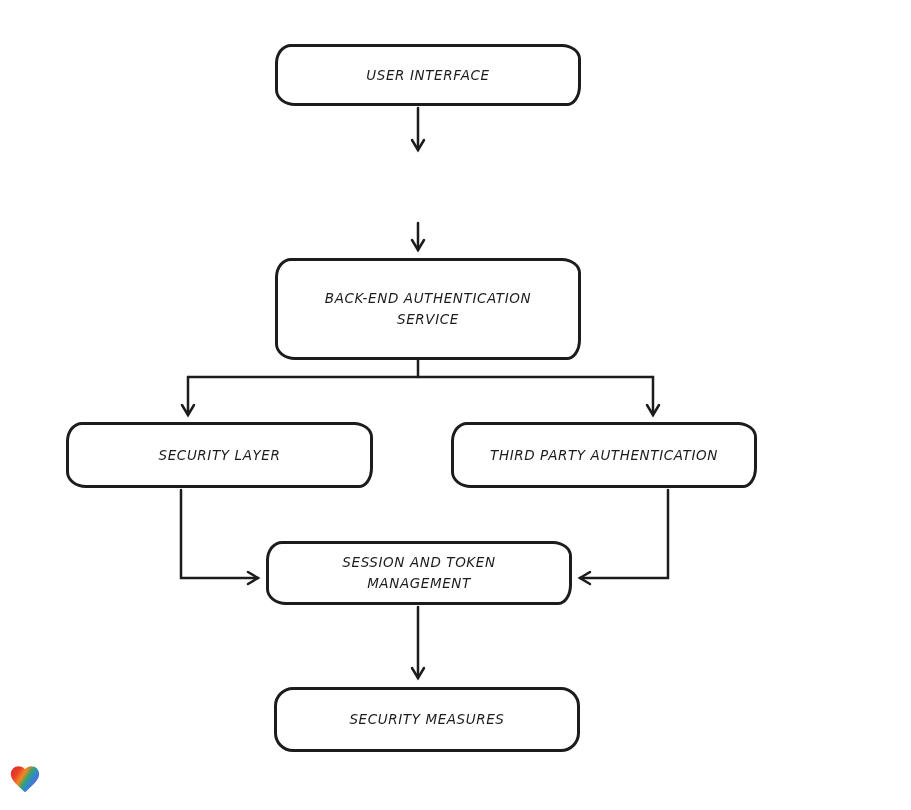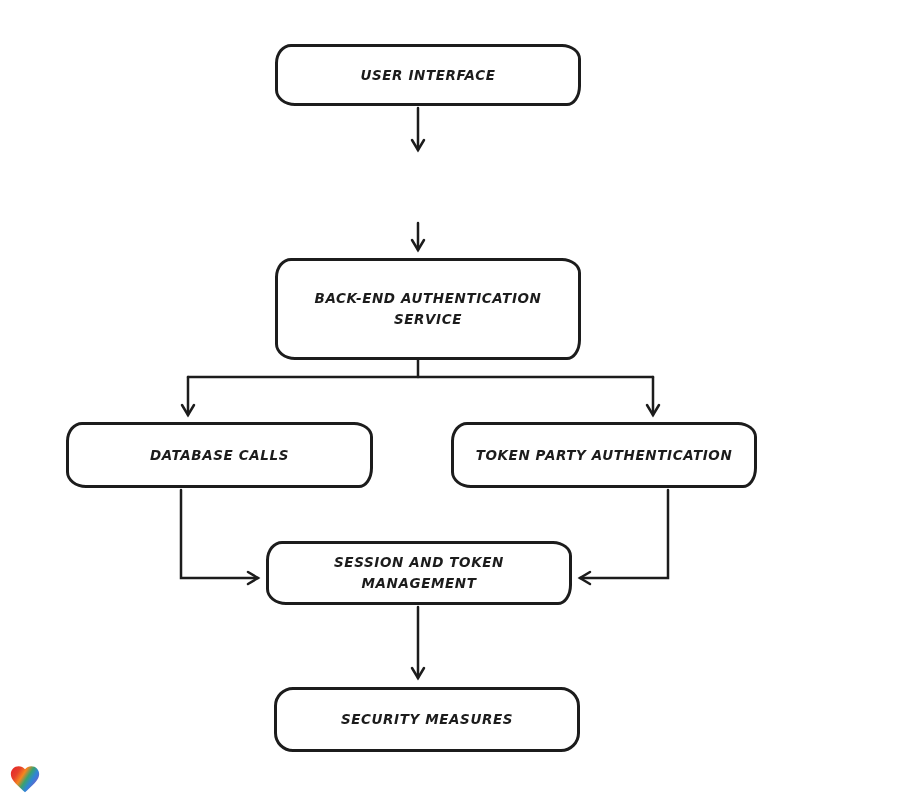--- a/index.html
+++ b/index.html
@@ -34,21 +34,20 @@
     justify-content: center;
     text-align: center;
   }
   .node .label {
     font-family: "DejaVu Sans", sans-serif;
     font-style: italic;
     font-size: 13.5px;
     letter-spacing: 0.6px;
     line-height: 1.55;
     color: #1c1c1c;
-    font-weight: bold;
   }
   .n-ui   { left: 275px; top: 44px;  width: 306px; height: 62px; }
   .n-fe   { left: 275px; top: 158px; width: 306px; height: 63px; }
   .n-be   { left: 275px; top: 258px; width: 306px; height: 102px; }
   .n-db   { left: 66px;  top: 422px; width: 307px; height: 66px; }
   .n-tpa  { left: 451px; top: 422px; width: 306px; height: 66px; }
   .n-sess { left: 266px; top: 541px; width: 306px; height: 64px; justify-content: center; }
   .n-sec  { left: 274px; top: 687px; width: 306px; height: 65px; border-radius: 19px; }
   .n-be .label   { max-width: 245px; }
   .n-sess .label { max-width: 200px; }
@@ -84,25 +83,25 @@
   <div class="node n-ui">
     <span class="label">USER INTERFACE</span>
   </div>
 
 
   <div class="node n-be">
     <span class="label">BACK-END AUTHENTICATION SERVICE</span>
   </div>
 
   <div class="node n-db">
-    <span class="label">DATABASE CALLS</span>
+    <span class="label">SECURITY LAYER</span>
   </div>
 
   <div class="node n-tpa">
-    <span class="label">TOKEN PARTY AUTHENTICATION</span>
+    <span class="label">THIRD PARTY AUTHENTICATION</span>
   </div>
 
   <div class="node n-sess">
     <span class="label">SESSION AND TOKEN MANAGEMENT</span>
   </div>
 
   <div class="node n-sec">
     <span class="label">SECURITY MEASURES</span>
   </div>
 

